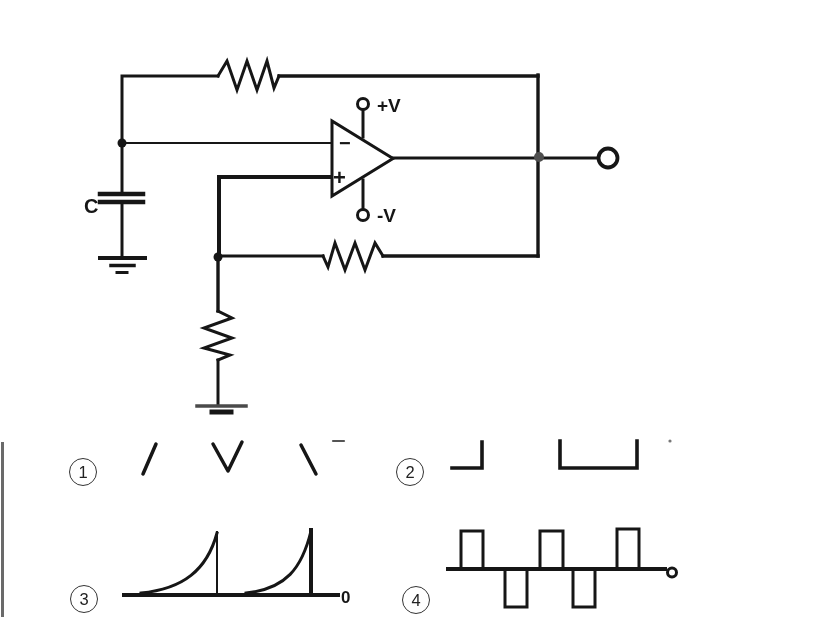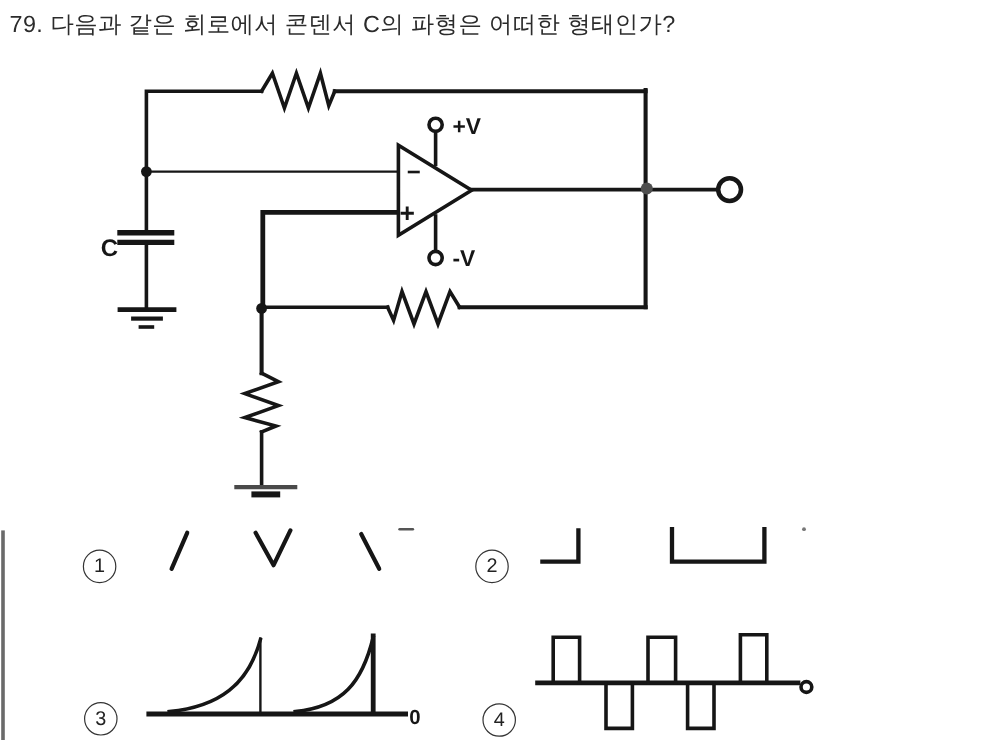--- a/index.html
+++ b/index.html
@@ -26,23 +26,20 @@
   .side-rule {
     position:absolute; left:1px; top:442px; width:2.5px; height:175px;
     background:#6a6a6a;
   }
 </style>
 </head>
 <body>
 
 <div class="page">
 
-  <div class="question">
-    <span class="qnum">79.</span><span>다음과 같은 회로에서 콘덴서 C의 파형은 어떠한 형태인가?</span>
-  </div>
 
   <div class="side-rule"></div>
 
   <svg class="art" width="826" height="617" viewBox="0 0 826 617">
 
     <g stroke="#161616" fill="none" stroke-linecap="square" stroke-linejoin="miter">
 
       <path stroke-width="3" d="M122,143 V76 H218"></path>
       <path stroke-width="3" d="M218,76 L227,61 L237,90 L247,61 L257,90 L267,61 L274,88 L279,76"></path>
       <path stroke-width="3.4" d="M279,76 H538"></path>

